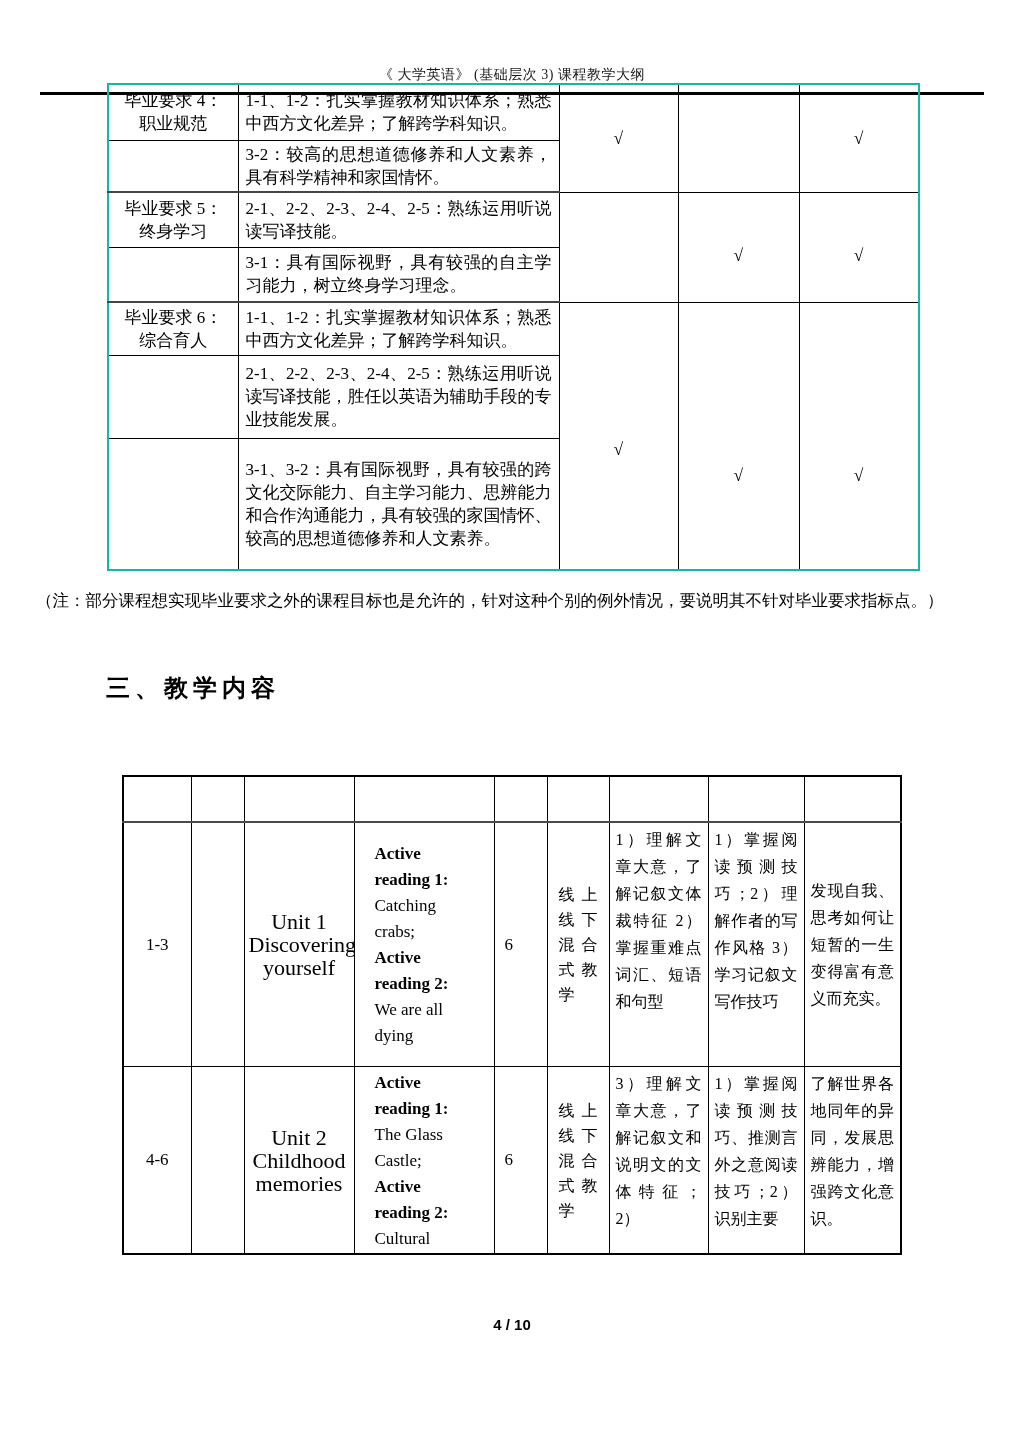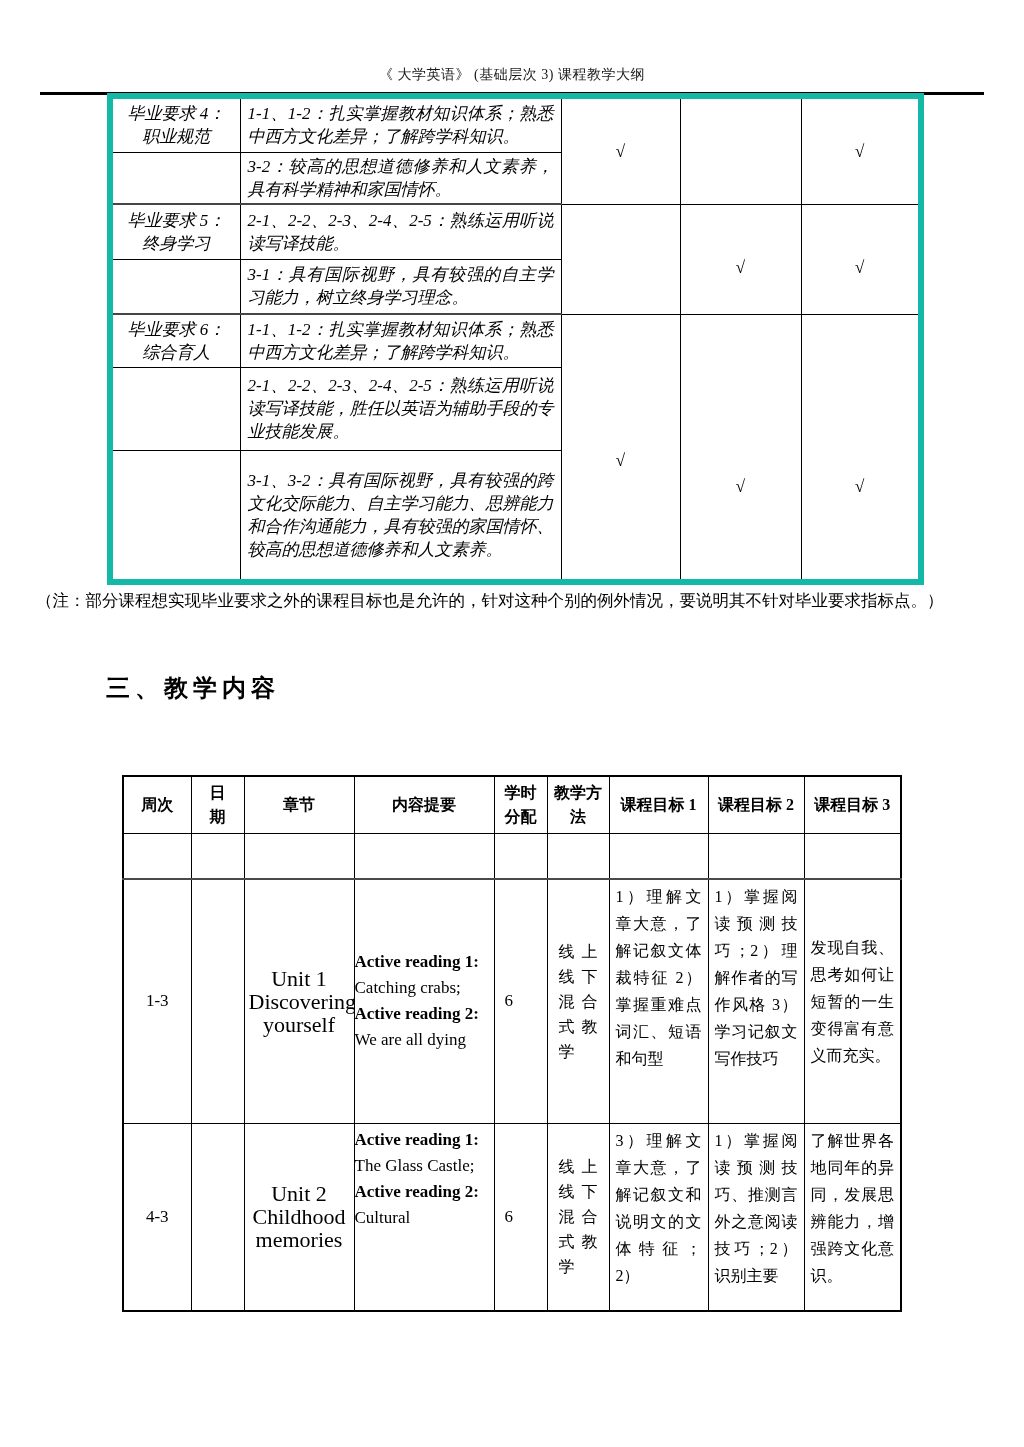--- a/index.html
+++ b/index.html
@@ -11,24 +11,23 @@
   }
   
   .doc-header {
     position:absolute; top:66px; left:0; width:100%;
     text-align:center; font-size:14px; letter-spacing:0.5px; color:#1a1a1a;
   }
   .hrule { position:absolute; left:40px; top:92px; width:944px; height:3px; background:#000; }
 
   
   table.t1 {
-    position:absolute; left:107px; top:93px; width:811px;
+    position:absolute; left:107px; top:83px; width:811px;
     border-collapse:collapse; table-layout:fixed;
-    border:6px solid #14b8a6;
-    font-style:italic;
+    border:2px solid #14b8a6;
   }
   table.t1 td {
     border:1px solid #000; padding:2px 7px;
     font-size:17px; line-height:23px; vertical-align:middle;
   }
   table.t1 td.lbl { text-align:center; padding:2px 2px; }
   table.t1 td.lbl span { display:block; }
   table.t1 td.ind { text-align:justify; }
   table.t1 td.goal { text-align:center; font-size:17px; }
   table.t1 td.goal span { position:relative; display:inline-block; }
@@ -70,21 +69,21 @@
   table.t2 tr.erow td { height:44px; }
   table.t2 tr.erow td { border-bottom:2px solid #4a4a4a; }
 
   .cc { overflow:hidden; display:flex; flex-direction:column; justify-content:center; }
   tr.r1 .cc { height:240px; }
   tr.r2 .cc { height:183px; }
   .cc.tops { justify-content:flex-start; padding-top:3px; }
 
   .week   { text-align:center; font-size:17px; line-height:22px; }
   .chap   { text-align:center; font-size:22px; line-height:23px; padding:0 4px; }
-  .summ   { font-size:17px; line-height:26px; padding:0 0; }
+  .summ   { font-size:17px; line-height:26px; padding:0 20px; }
   .summ .seg  { display:block; text-align:left; }
   .summ .segb { display:block; font-weight:bold; text-align:justify; text-align-last:left; }
   .hrs    { text-align:left; padding-left:10px; font-size:17px; }
   .mth    { text-align:justify; padding:0 11px; font-size:16px; line-height:25px; }
   .gcell  { font-size:16px; line-height:27px; text-align:justify; padding:0 6px; }
 
   
   .footer {
     position:absolute; left:0; top:1316px; width:100%;
     text-align:center; font-size:15px; font-weight:bold;
@@ -169,33 +168,20 @@
         <col style="width:53px">
         <col style="width:110px">
         <col style="width:140px">
         <col style="width:53px">
         <col style="width:62px">
         <col style="width:99px">
         <col style="width:96px">
         <col style="width:97px">
     </colgroup>
     <tbody>
-      <tr style="height:57px">
-        <th>周次</th>
-        <th>
-            <div class="vh">日期</div>
-          </th>
-        <th>章节</th>
-        <th>内容提要</th>
-        <th>学时分配</th>
-        <th>教学方法</th>
-        <th>课程目标 1</th>
-        <th>课程目标 2</th>
-        <th>课程目标 3</th>
-      </tr>
 
       <tr class="erow">
         <td></td>
         <td></td>
         <td></td>
         <td></td>
         <td></td>
         <td></td>
         <td></td>
         <td></td>
@@ -232,21 +218,21 @@
         <td>
             <div class="cc tops gcell">1）掌握阅读预测技巧；2）理解作者的写作风格 3）学习记叙文写作技巧</div>
           </td>
         <td>
             <div class="cc gcell">发现自我、思考如何让短暂的一生变得富有意义而充实。</div>
           </td>
       </tr>
 
       <tr class="r2" style="height:187px">
         <td>
-            <div class="cc week">4-3</div>
+            <div class="cc week">4-6</div>
           </td>
         <td>
             <div class="cc"></div>
           </td>
         <td>
             <div class="cc chap">Unit 2 Childhood memories</div>
           </td>
         <td>
           <div class="cc tops summ">
             <span class="segb">Active reading 1:</span>
@@ -267,14 +253,15 @@
         <td>
             <div class="cc tops gcell">1）掌握阅读预测技巧、推测言外之意阅读技巧；2）识别主要</div>
           </td>
         <td>
             <div class="cc tops gcell">了解世界各地同年的异同，发展思辨能力，增强跨文化意识。</div>
           </td>
       </tr>
     </tbody>
   </table>
 
+  <div class="footer">4 / 10</div>
 
 </div>
 
 </body></html>

